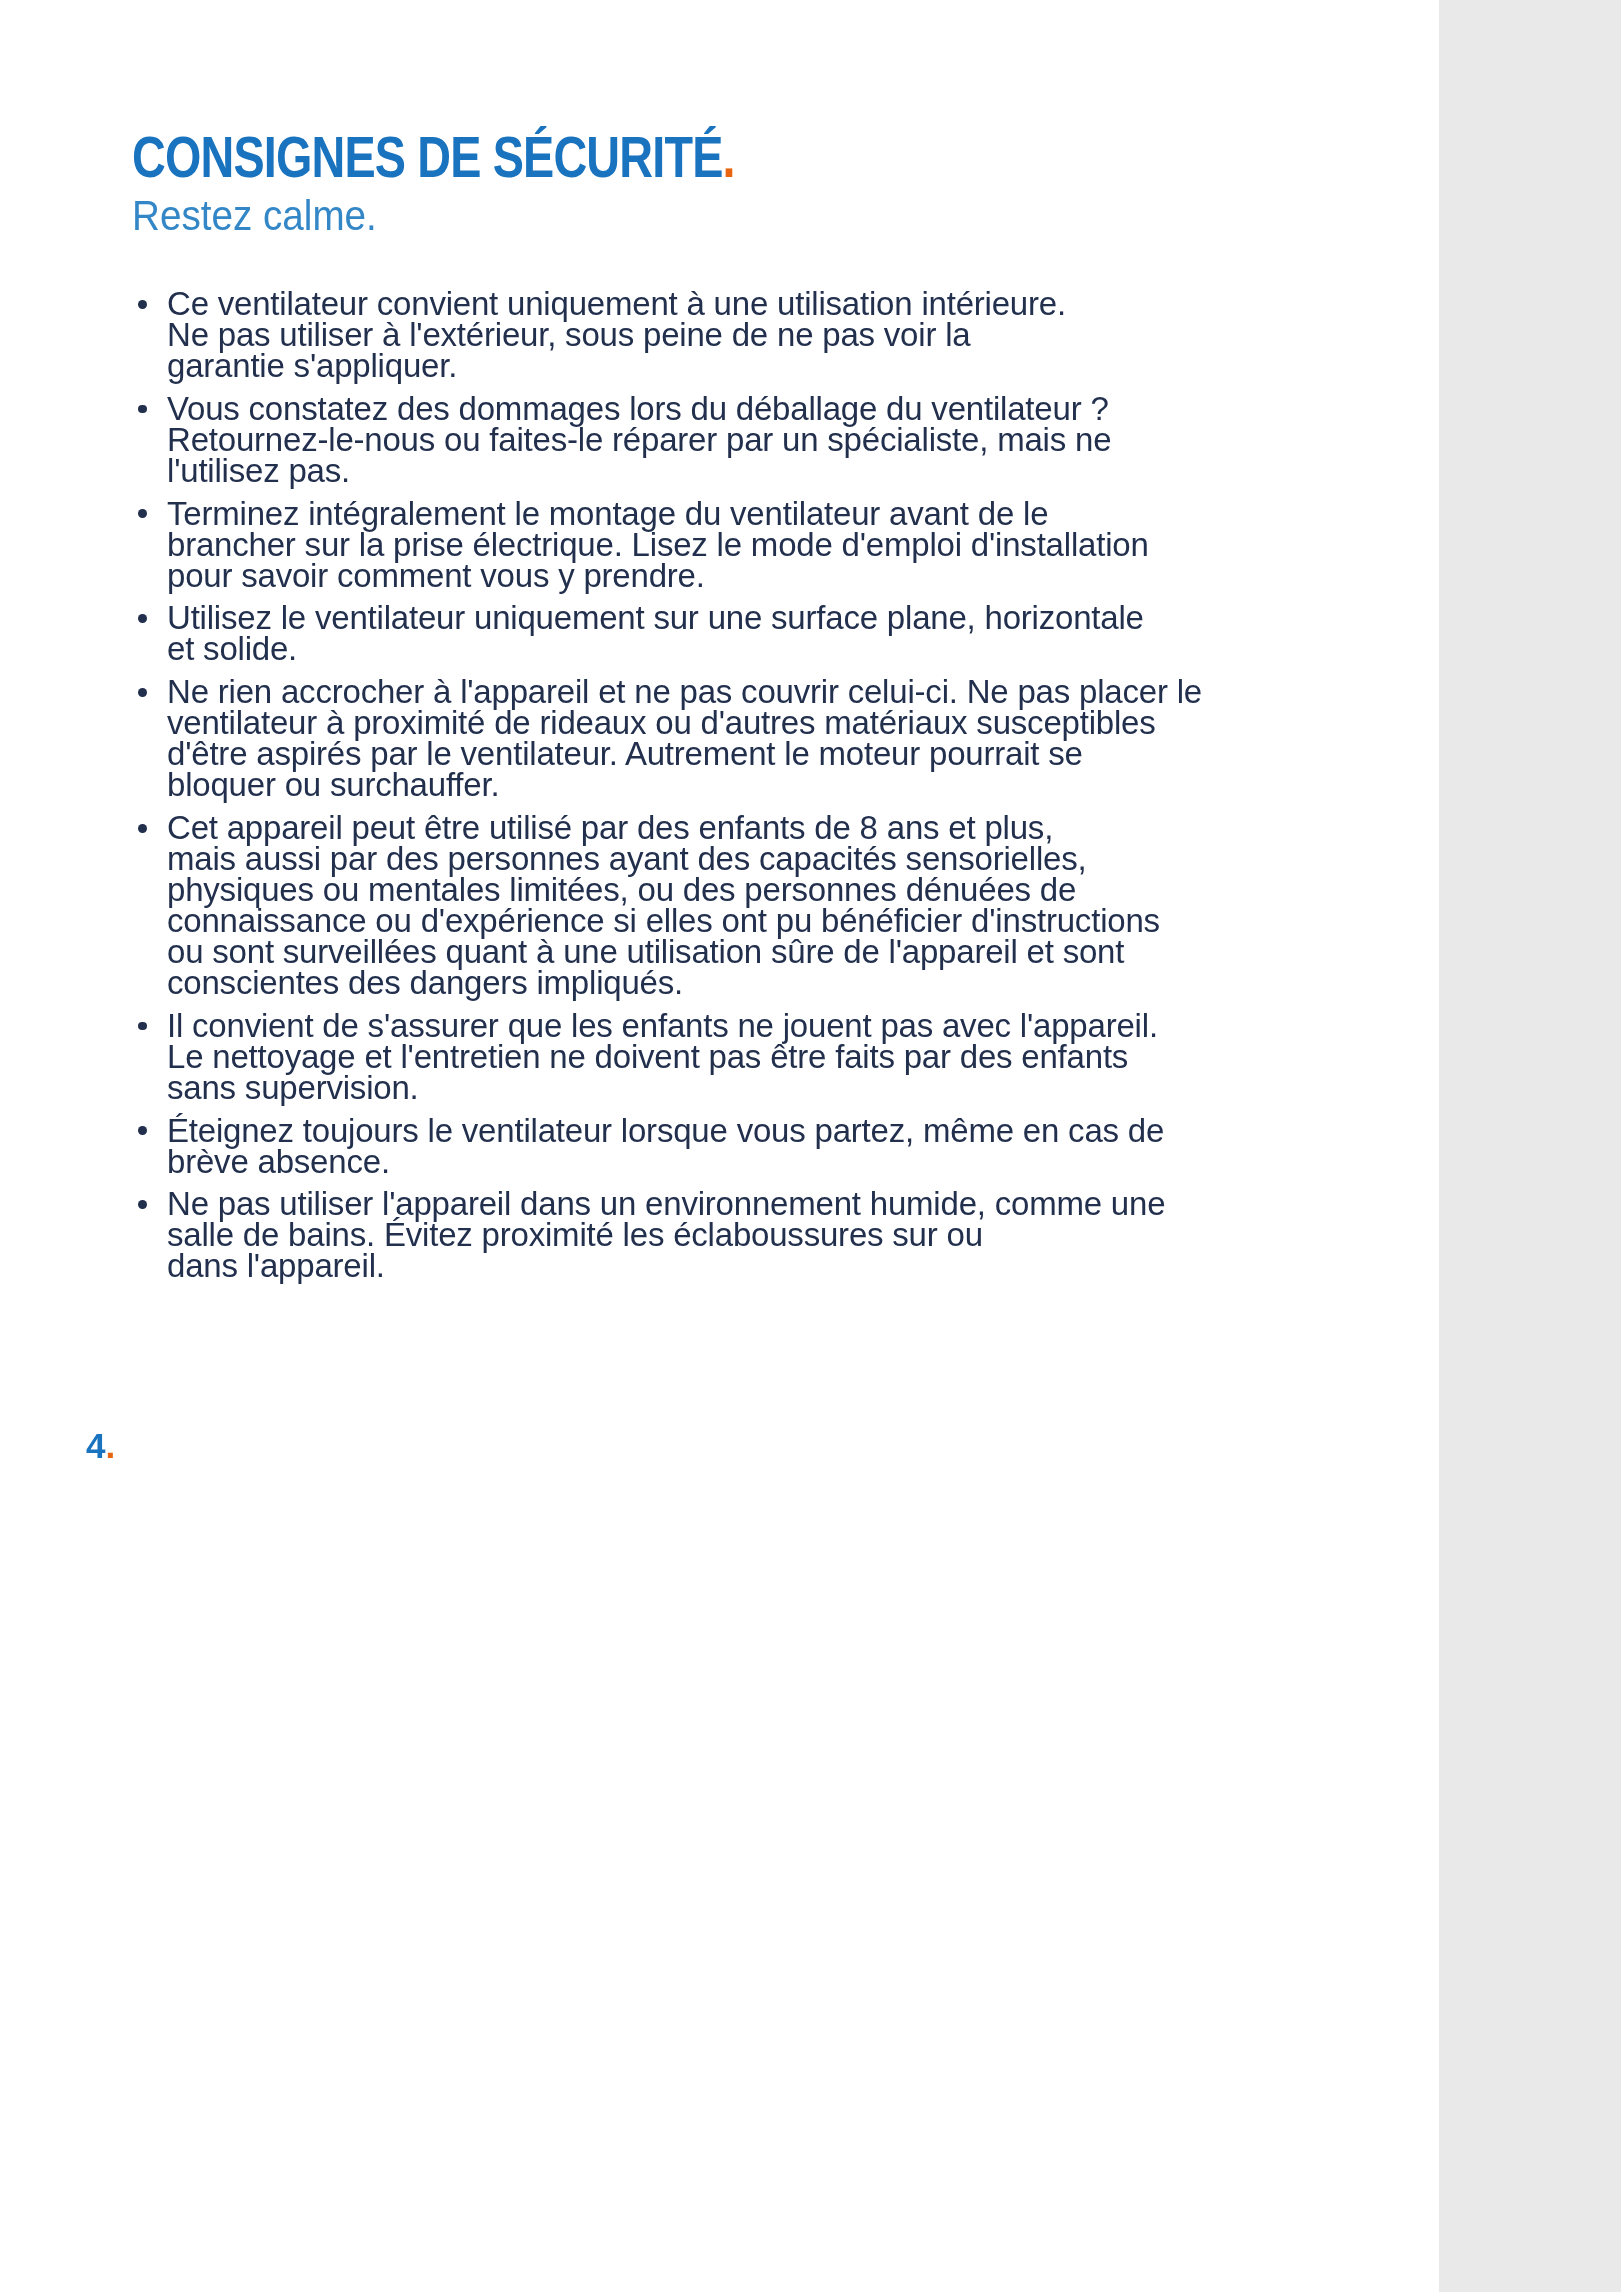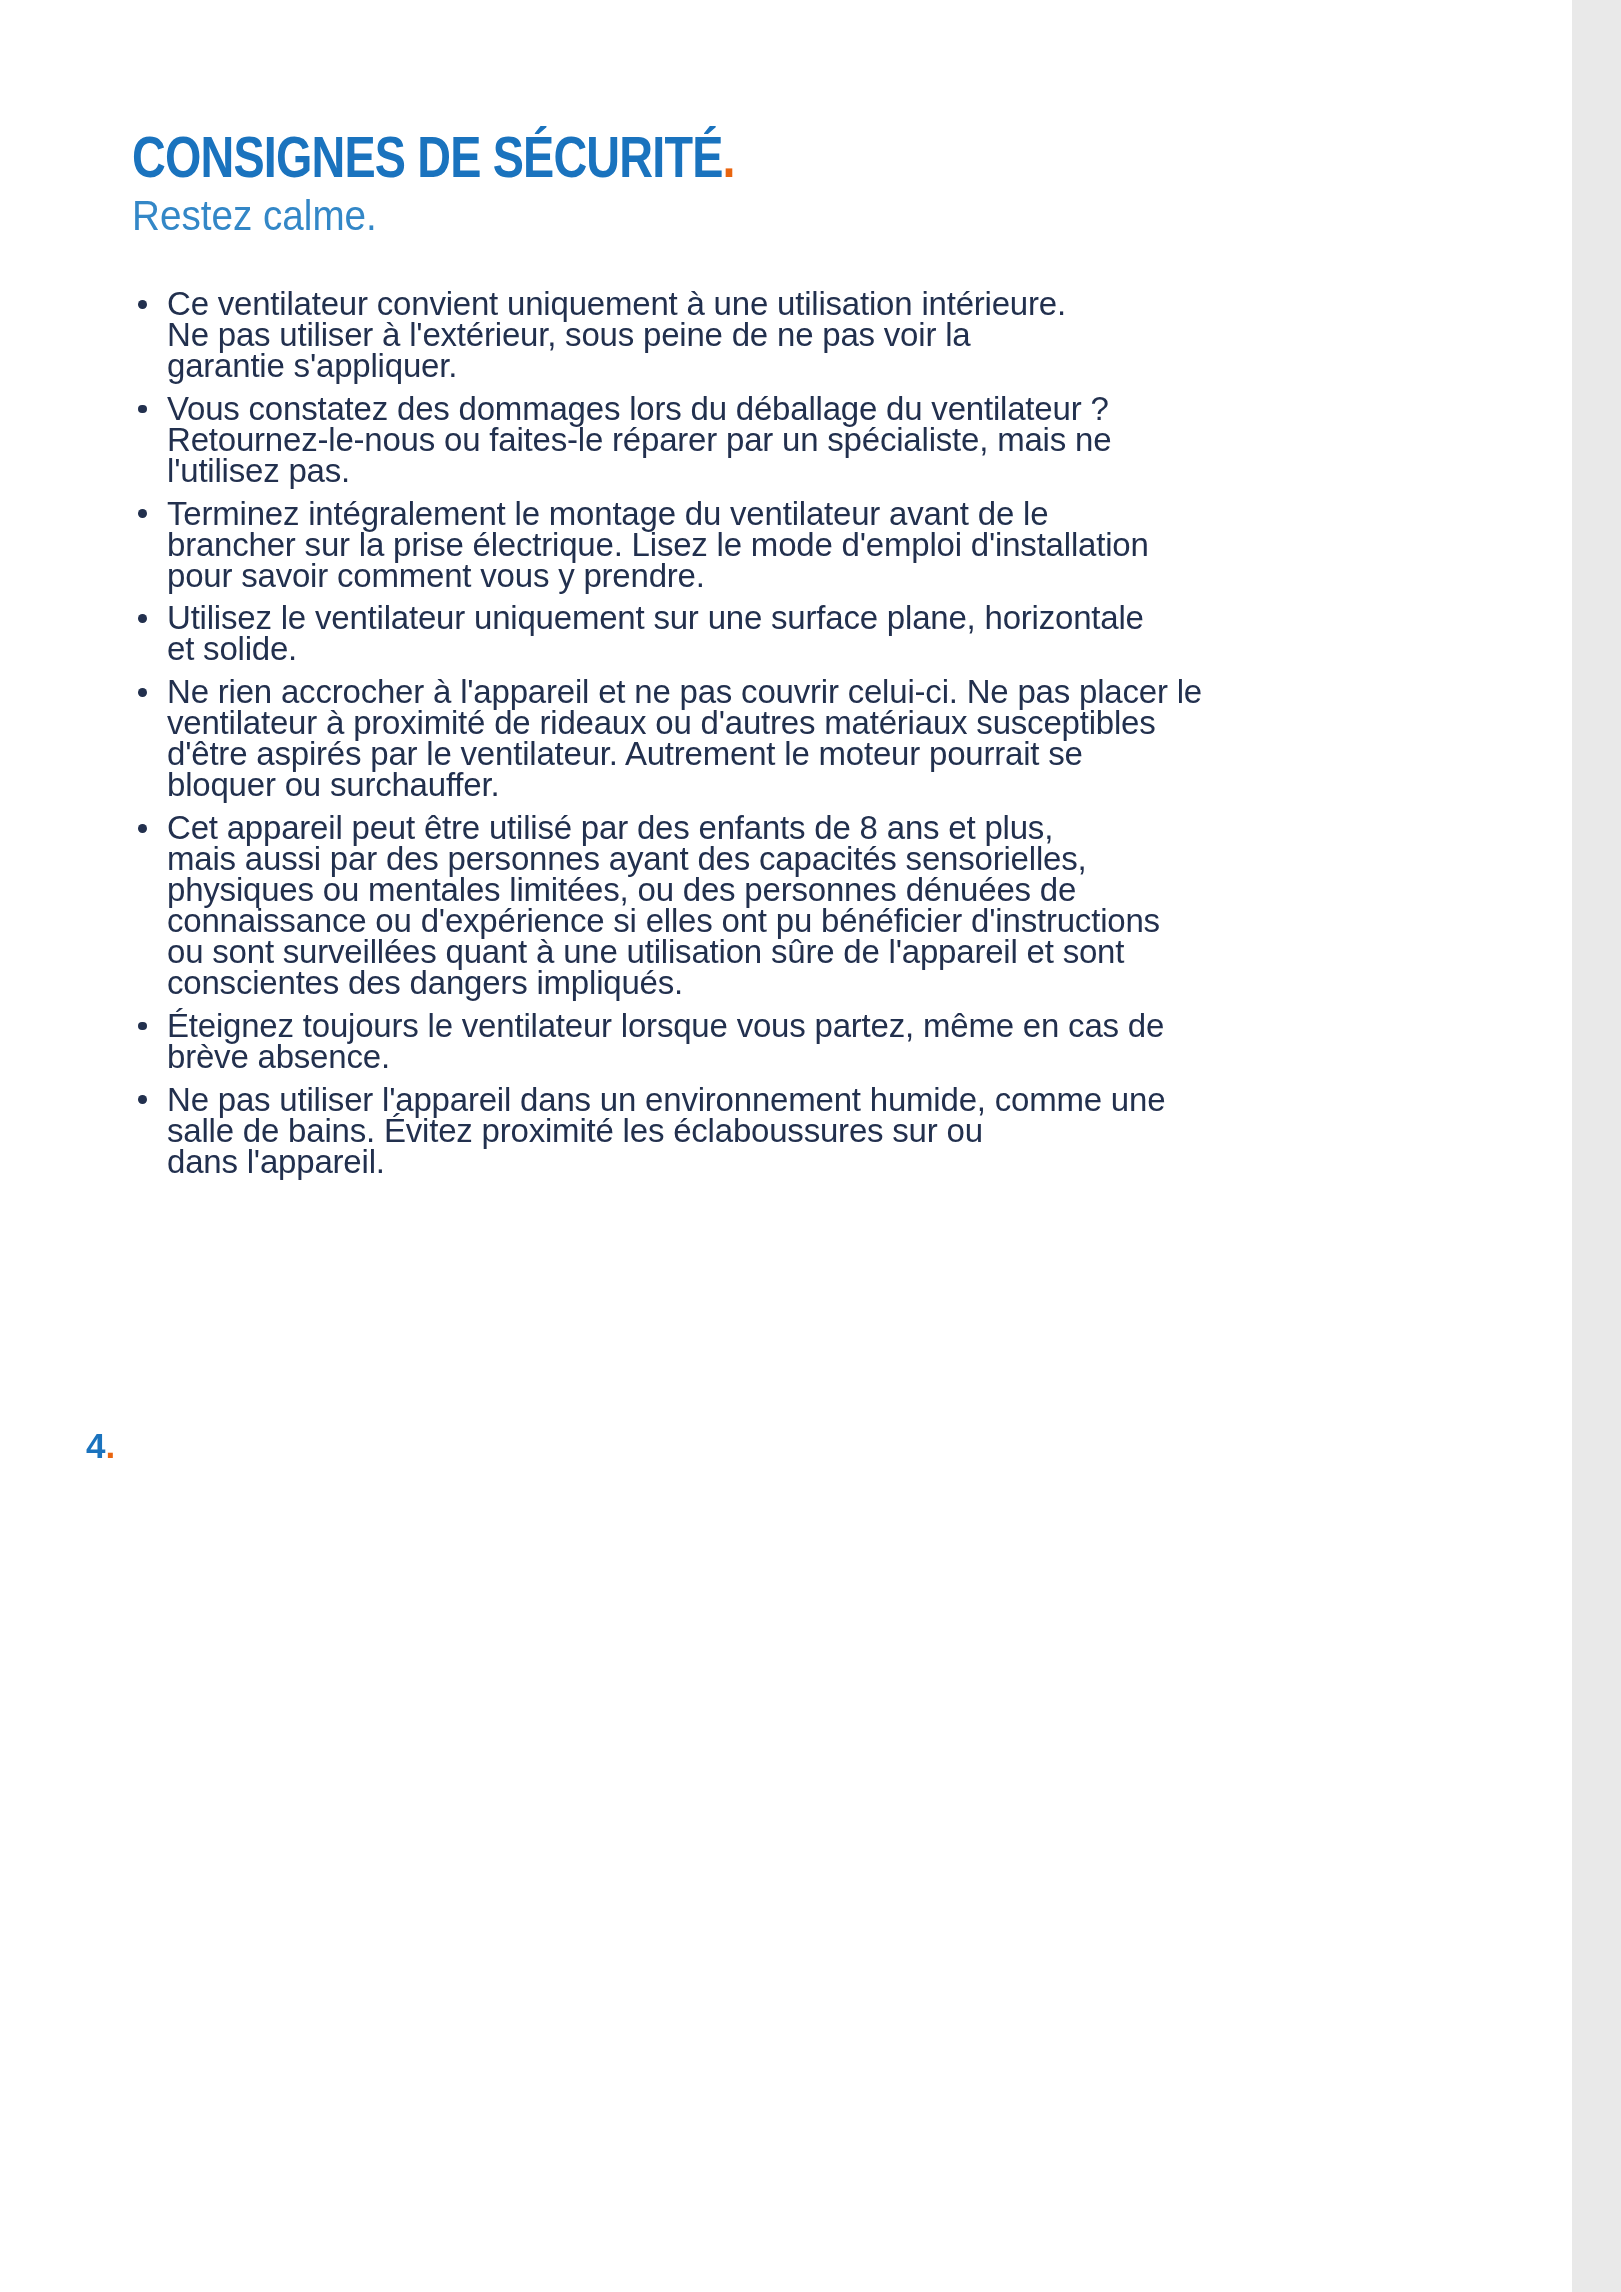--- a/index.html
+++ b/index.html
@@ -12,21 +12,21 @@
   *{box-sizing:border-box;}
   html,body{margin:0;padding:0;}
   body{
     width:1621px;
     height:2293px;
     background:#e9e9e9;
     font-family:"Liberation Sans", sans-serif;
   }
   .page{
     position:relative;
-    width:1572px;
+    width:1439px;
     height:2293px;
     background:var(--page-bg,#fff);
     overflow:hidden;
   }
   .content{
     position:absolute;
     left:132px;
     top:127px;
     width:1157px;
   }
@@ -115,20 +115,23 @@
       <li>Ne rien accrocher à l'appareil et ne pas couvrir celui-ci. Ne pas placer le
 ventilateur à proximité de rideaux ou d'autres matériaux susceptibles
 d'être aspirés par le ventilateur. Autrement le moteur pourrait se
 bloquer ou surchauffer.</li>
       <li>Cet appareil peut être utilisé par des enfants de 8 ans et plus,
 mais aussi par des personnes ayant des capacités sensorielles,
 physiques ou mentales limitées, ou des personnes dénuées de
 connaissance ou d'expérience si elles ont pu bénéficier d'instructions
 ou sont surveillées quant à une utilisation sûre de l'appareil et sont
 conscientes des dangers impliqués.</li>
+      <li>Il convient de s'assurer que les enfants ne jouent pas avec l'appareil.
+Le nettoyage et l'entretien ne doivent pas être faits par des enfants
+sans supervision.</li>
       <li>Éteignez toujours le ventilateur lorsque vous partez, même en cas de
 brève absence.</li>
       <li>Ne pas utiliser l'appareil dans un environnement humide, comme une
 salle de bains. Évitez proximité les éclaboussures sur ou
 dans l'appareil.</li>
     </ul>
 
   </div>
 
   <div class="page-number"><span>4</span><span class="period">.</span></div>

